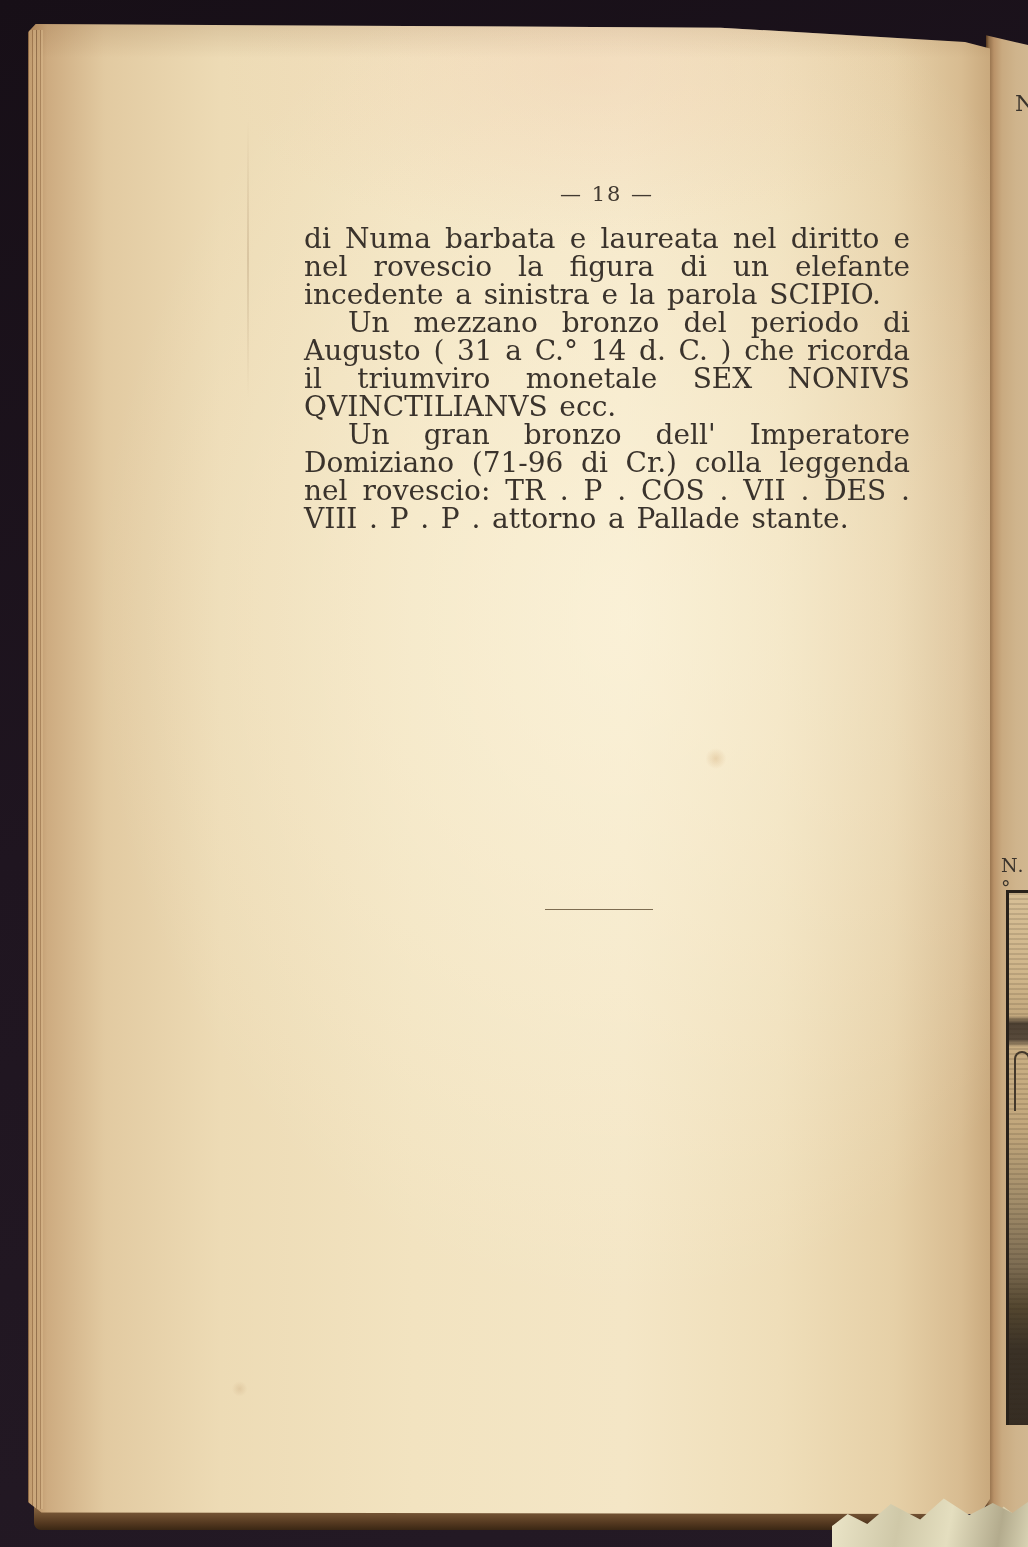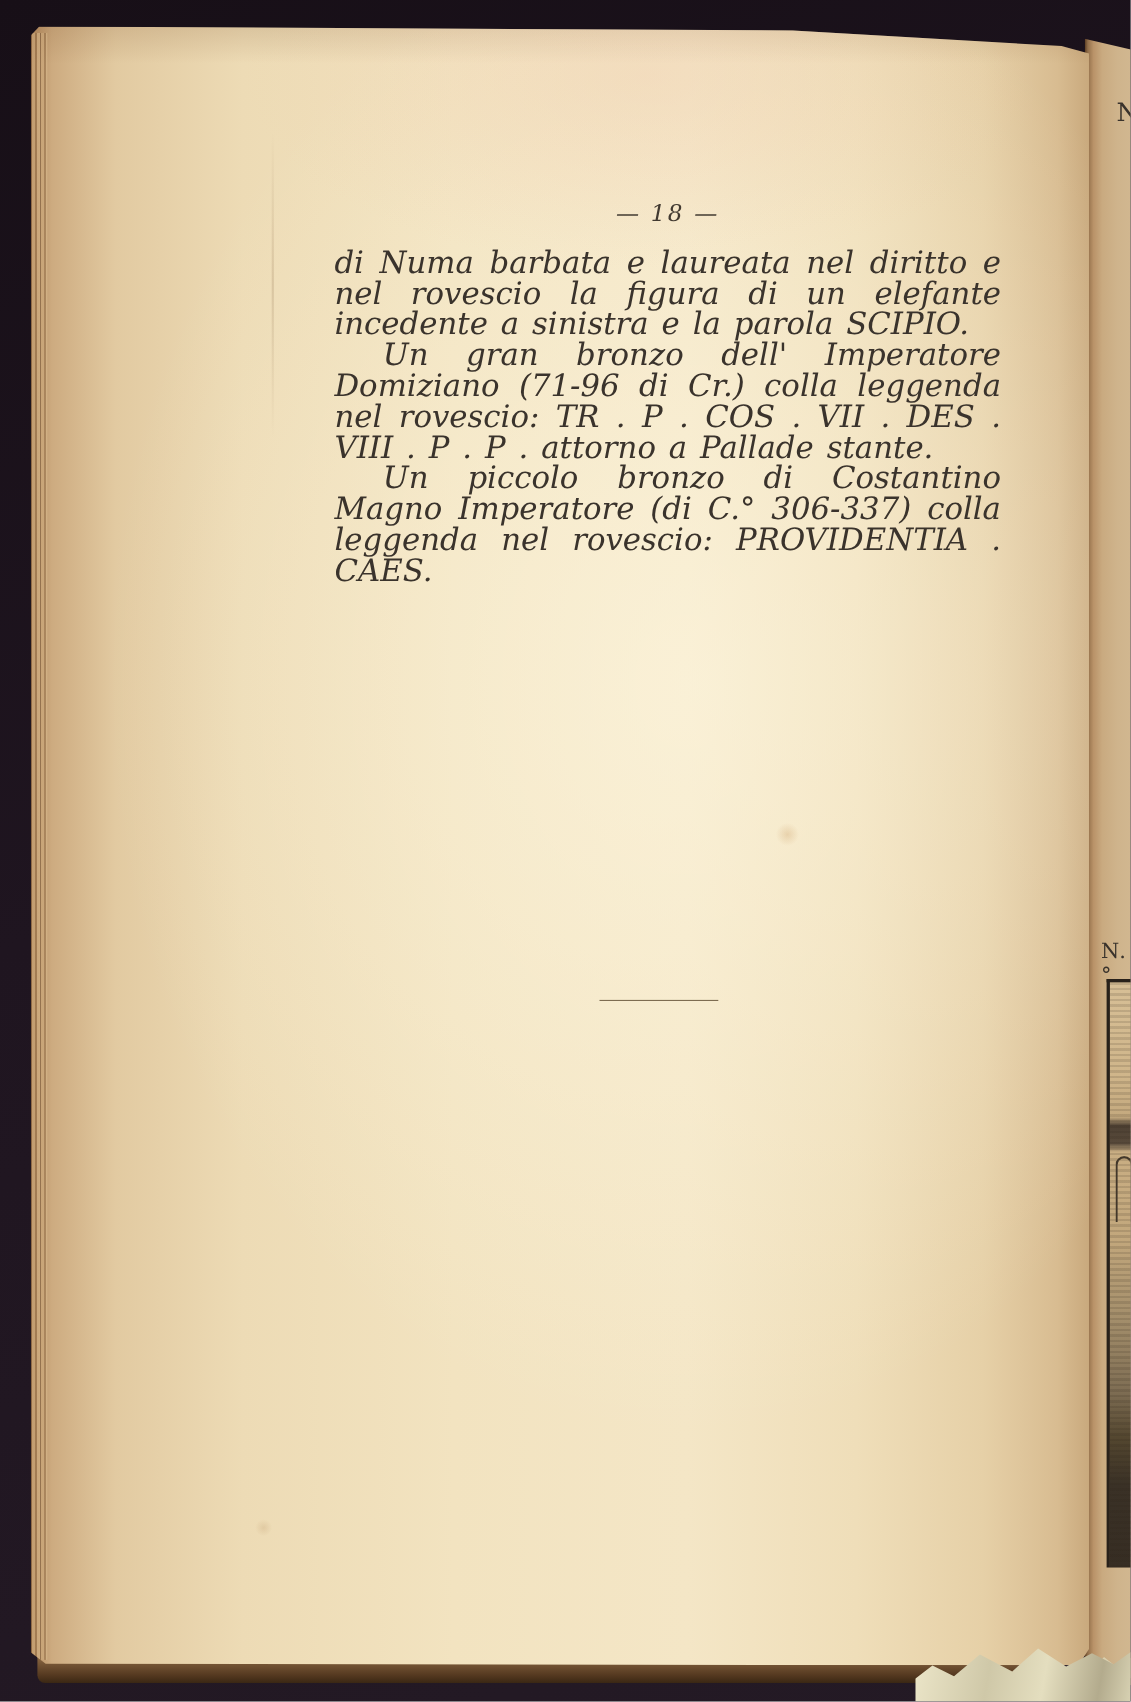--- a/index.html
+++ b/index.html
@@ -66,21 +66,21 @@
     background: repeating-linear-gradient(to right,
       rgba(90,60,35,0.55) 0 1.5px, rgba(208,174,128,0.7) 1.5px 4px,
       rgba(118,83,48,0.45) 4px 5.5px, rgba(222,192,147,0.6) 5.5px 8px);
   }
   .crease-faint {
     position:absolute; left:219px; top:95px; width:2px; height:280px;
     background: linear-gradient(to bottom, rgba(0,0,0,0), rgba(120,85,50,0.18), rgba(0,0,0,0));
   }
 
   
-  .content { position:absolute; left:276px; top:158px; width:606px; color:#38312a;font-style:italic; }
+  .content { position:absolute; left:276px; top:158px; width:606px; color:#38312a; }
   .page-number {
     text-align:center; font-size:21px; letter-spacing:2px; margin:0 0 19px 0; color:#423a31;
   }
   .para {
     margin:0; font-size:28px; line-height:28px; text-align:justify;
     word-spacing:0.10em; color:#3a332c;
   }
   .para.indent { text-indent:44px; }
   .divider {
     position:absolute; left:517px; top:885px; width:108px; height:1px;
@@ -110,22 +110,22 @@
 
   <div class="fore-edge"></div>
 
   <div class="page">
     <div class="edge-stack"></div>
     <div class="crease-faint"></div>
 
     <div class="content">
       <div class="page-number">— 18 —</div>
       <p class="para">di Numa barbata e laureata nel diritto e nel rovescio la figura di un elefante incedente a sinistra e la parola SCIPIO.</p>
+      <p class="para indent">Un mezzano bronzo del periodo di Augusto ( 31 a C.° 14 d. C. ) che ricorda il triumviro monetale SEX NONIVS QVINCTILIANVS ecc.</p>
       <p class="para indent">Un gran bronzo dell' Imperatore Domiziano (71-96 di Cr.) colla leggenda nel rovescio: TR . P . COS . VII . DES . VIII . P . P . attorno a Pallade stante.</p>
-      <p class="para indent">Un piccolo bronzo di Costantino Magno Imperatore (di C.° 306-337) colla leggenda nel rovescio: PROVIDENTIA . CAES.</p>
     </div>
 
     <hr class="divider">
   </div>
 
   <div class="crumple"></div>
 
 </div>
 
 </body></html>

